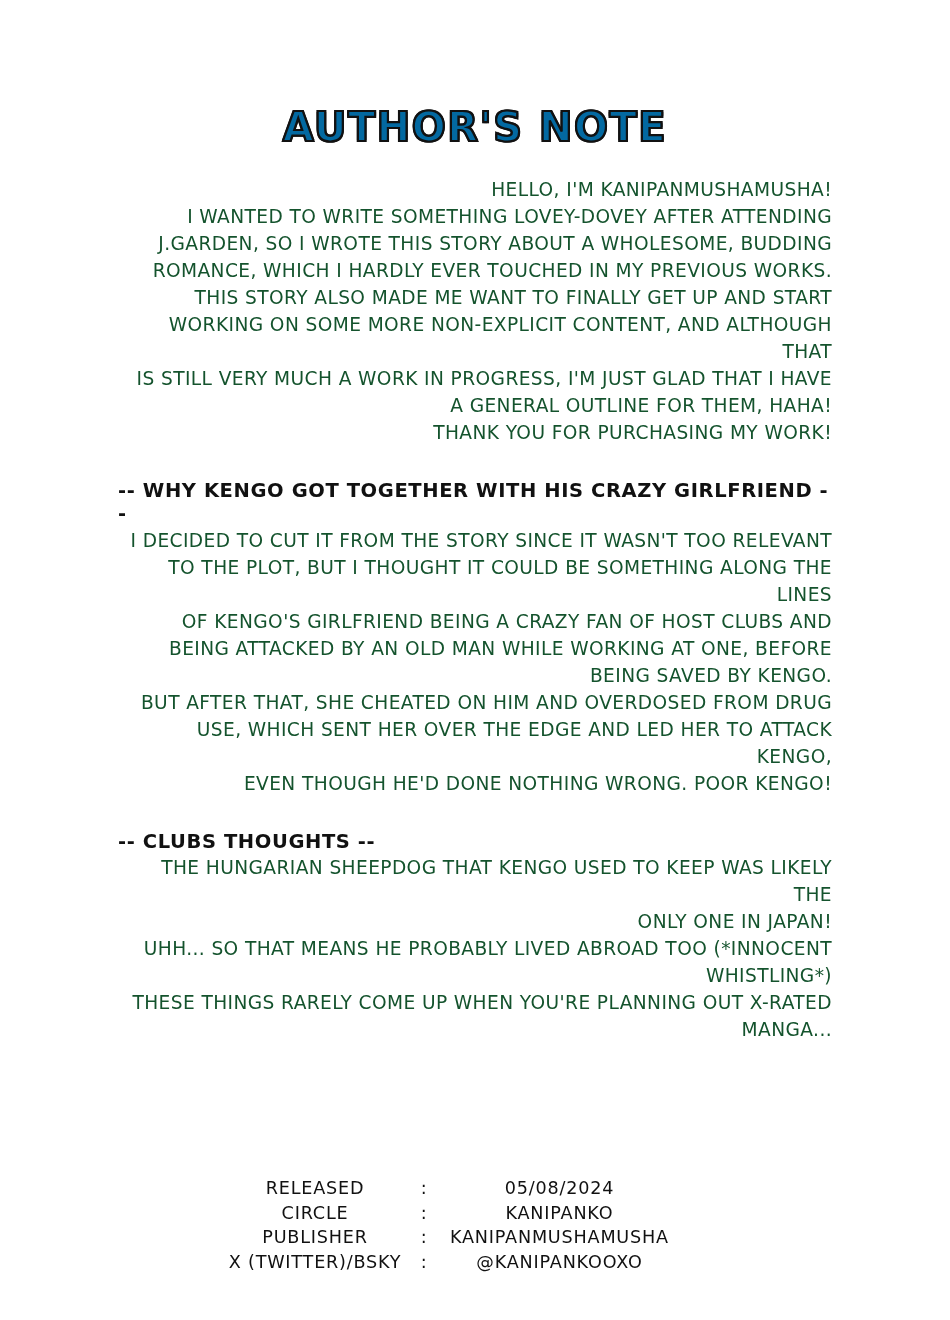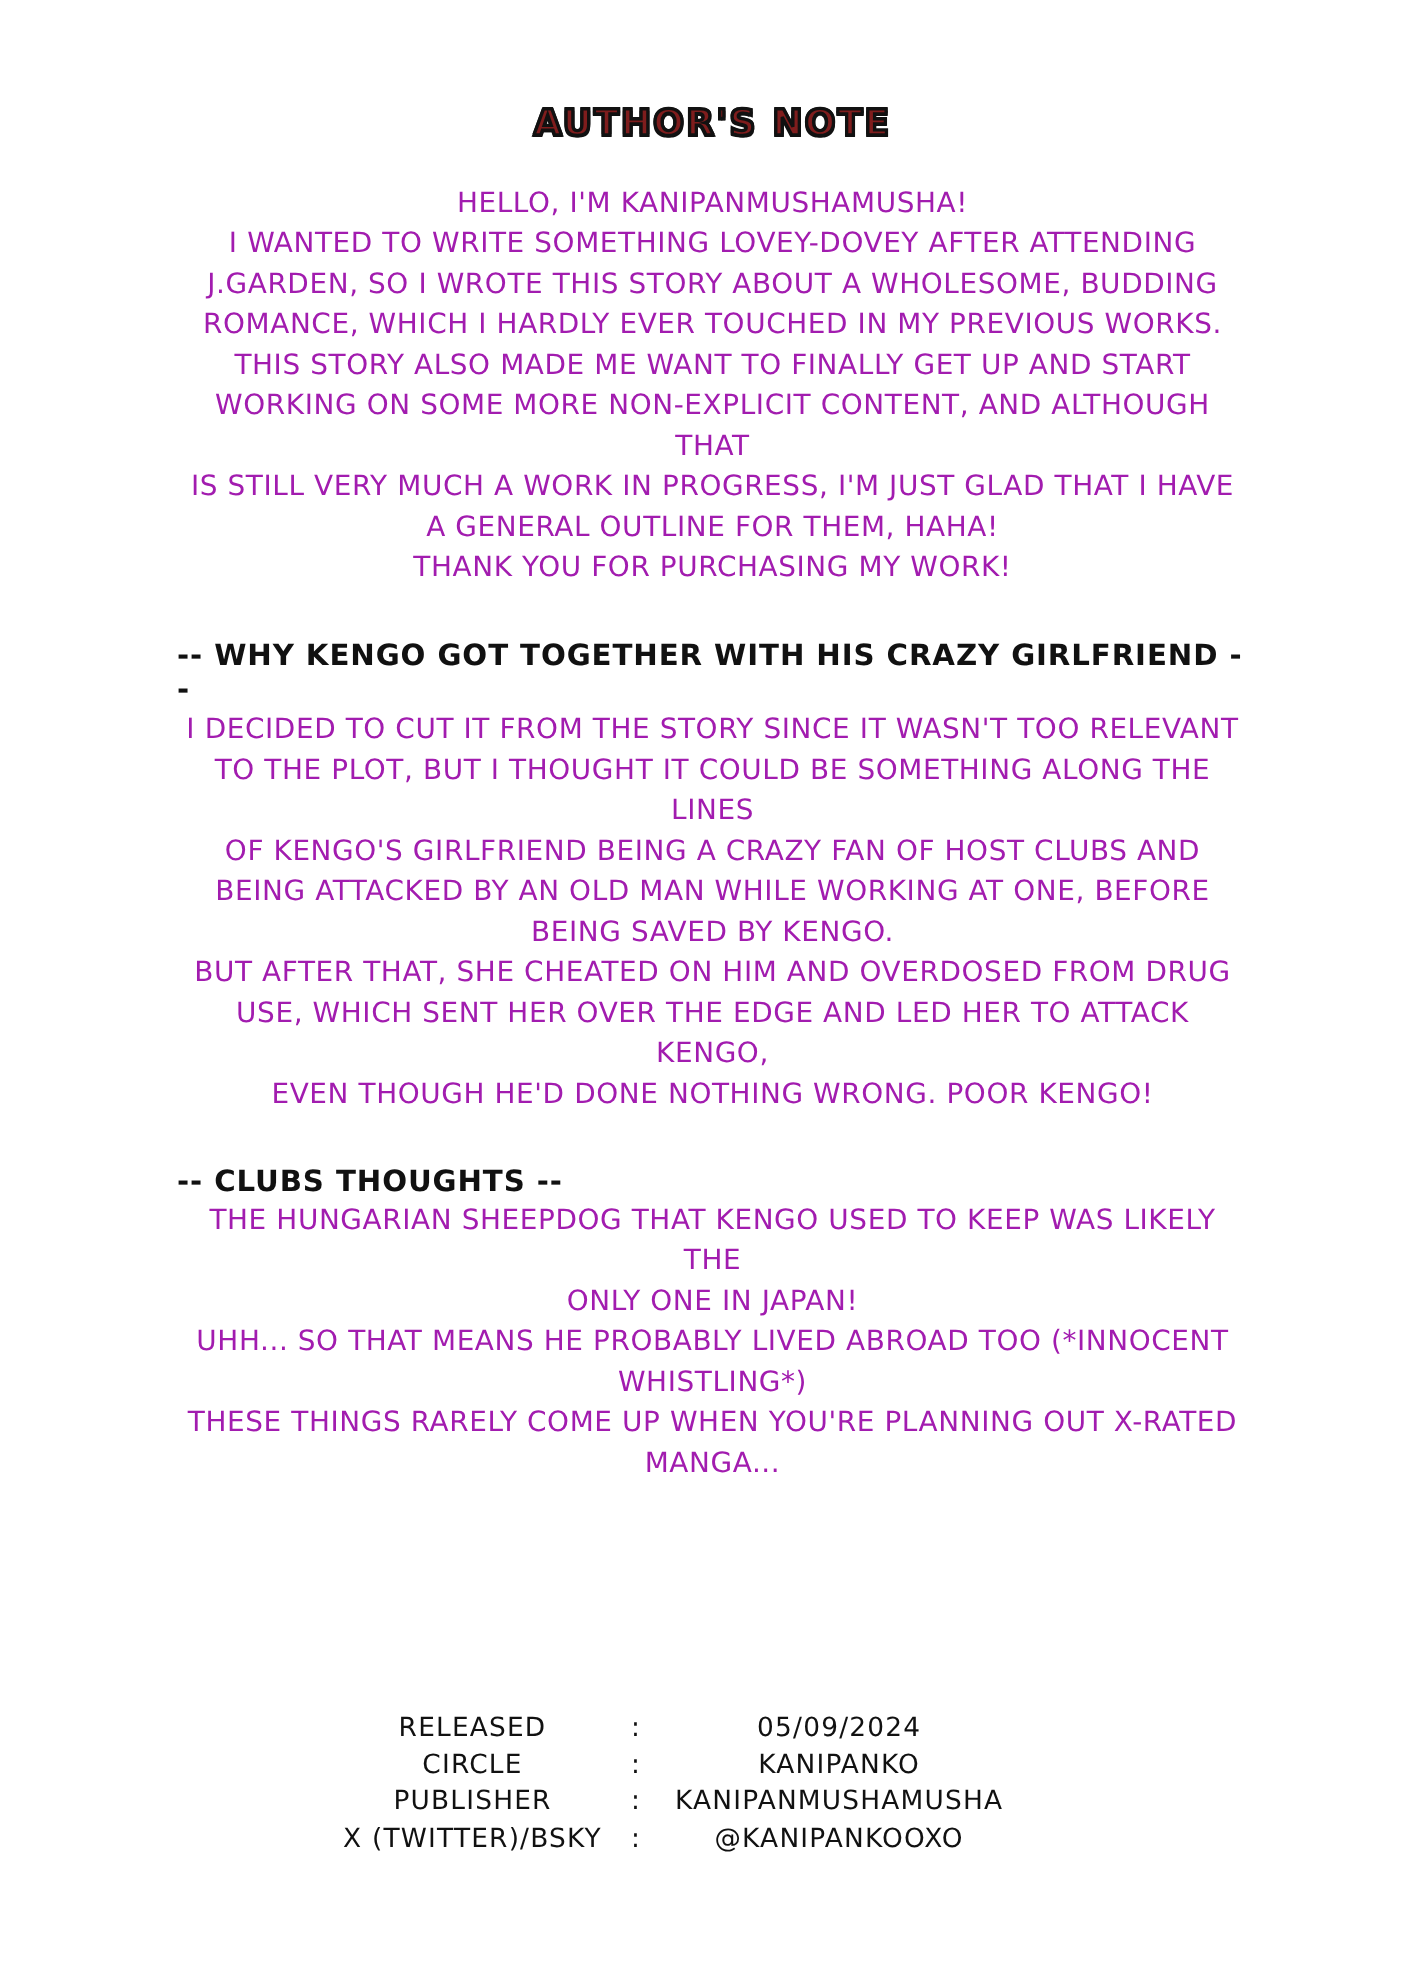--- a/index.html
+++ b/index.html
@@ -19,45 +19,45 @@
     position: relative;
     width: 950px;
     height: 1320px;
     box-sizing: border-box;
     padding: 0;
   }
 
   
   .title {
     text-align: center;
-    margin-top: 68px;
-    font-size: 24px;
+    margin-top: 104px;
+    font-size: 40px;
     font-weight: bold;
     letter-spacing: 1.5px;
-    color: #7f1d1d;
+    color: #0369a1;
     -webkit-text-stroke: 2.2px #111111;
     text-shadow:
       -1px -1px 0 #111, 1px -1px 0 #111,
       -1px  1px 0 #111, 1px  1px 0 #111;
     font-family: "DejaVu Sans", sans-serif;
   }
 
   
   .body-wrap {
     margin-top: 26px;
     padding: 0 118px;
   }
   .para {
-    text-align: center;
+    text-align: right;
     font-size: 18.6px;
     line-height: 27px;
     letter-spacing: 0.4px;
     font-family: "DejaVu Sans", sans-serif;
     font-weight: 400;
-    color: #a21caf;
+    color: #14532d;
     white-space: pre-line;
   }
   .section {
     margin-top: 33px;
   }
   .section-heading {
     text-align: left;
     font-size: 19.5px;
     font-weight: bold;
     letter-spacing: 0.6px;
@@ -155,21 +155,21 @@
     </div>
 
   </div>
 
   <div class="credits">
     <table>
       <tbody>
           <tr>
         <td class="label">RELEASED</td>
         <td class="colon">:</td>
-        <td class="value">05/09/2024</td>
+        <td class="value">05/08/2024</td>
       </tr>
       <tr>
         <td class="label">CIRCLE</td>
         <td class="colon">:</td>
         <td class="value">KANIPANKO</td>
       </tr>
       <tr>
         <td class="label">PUBLISHER</td>
         <td class="colon">:</td>
         <td class="value">KANIPANMUSHAMUSHA</td>

